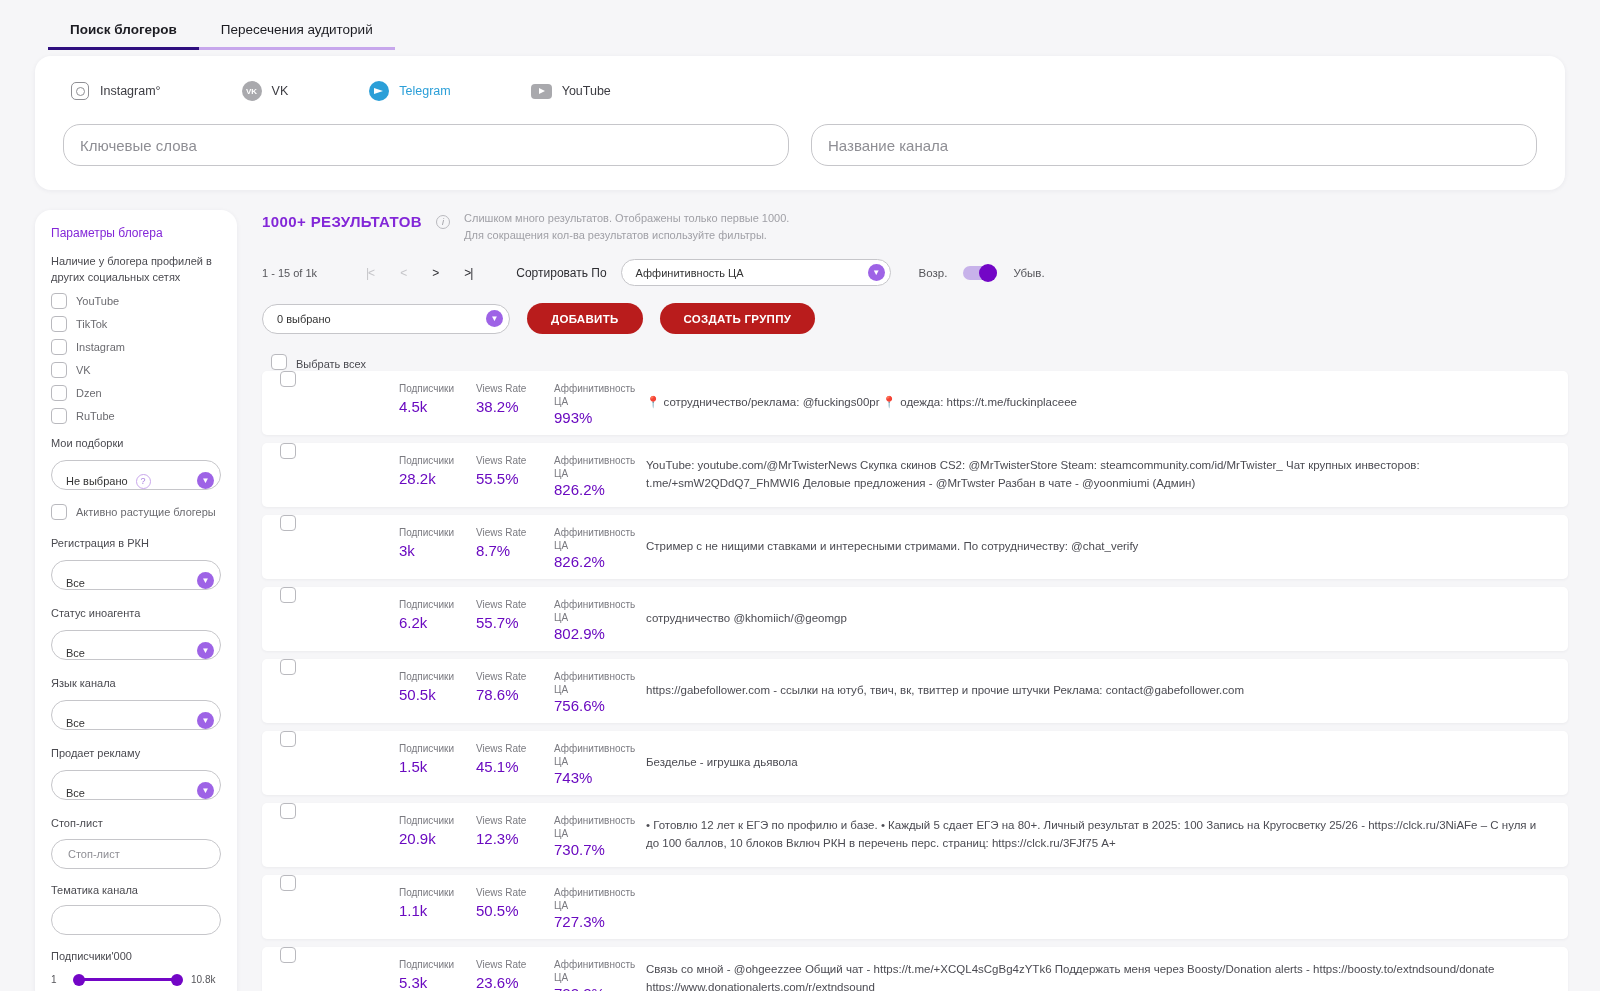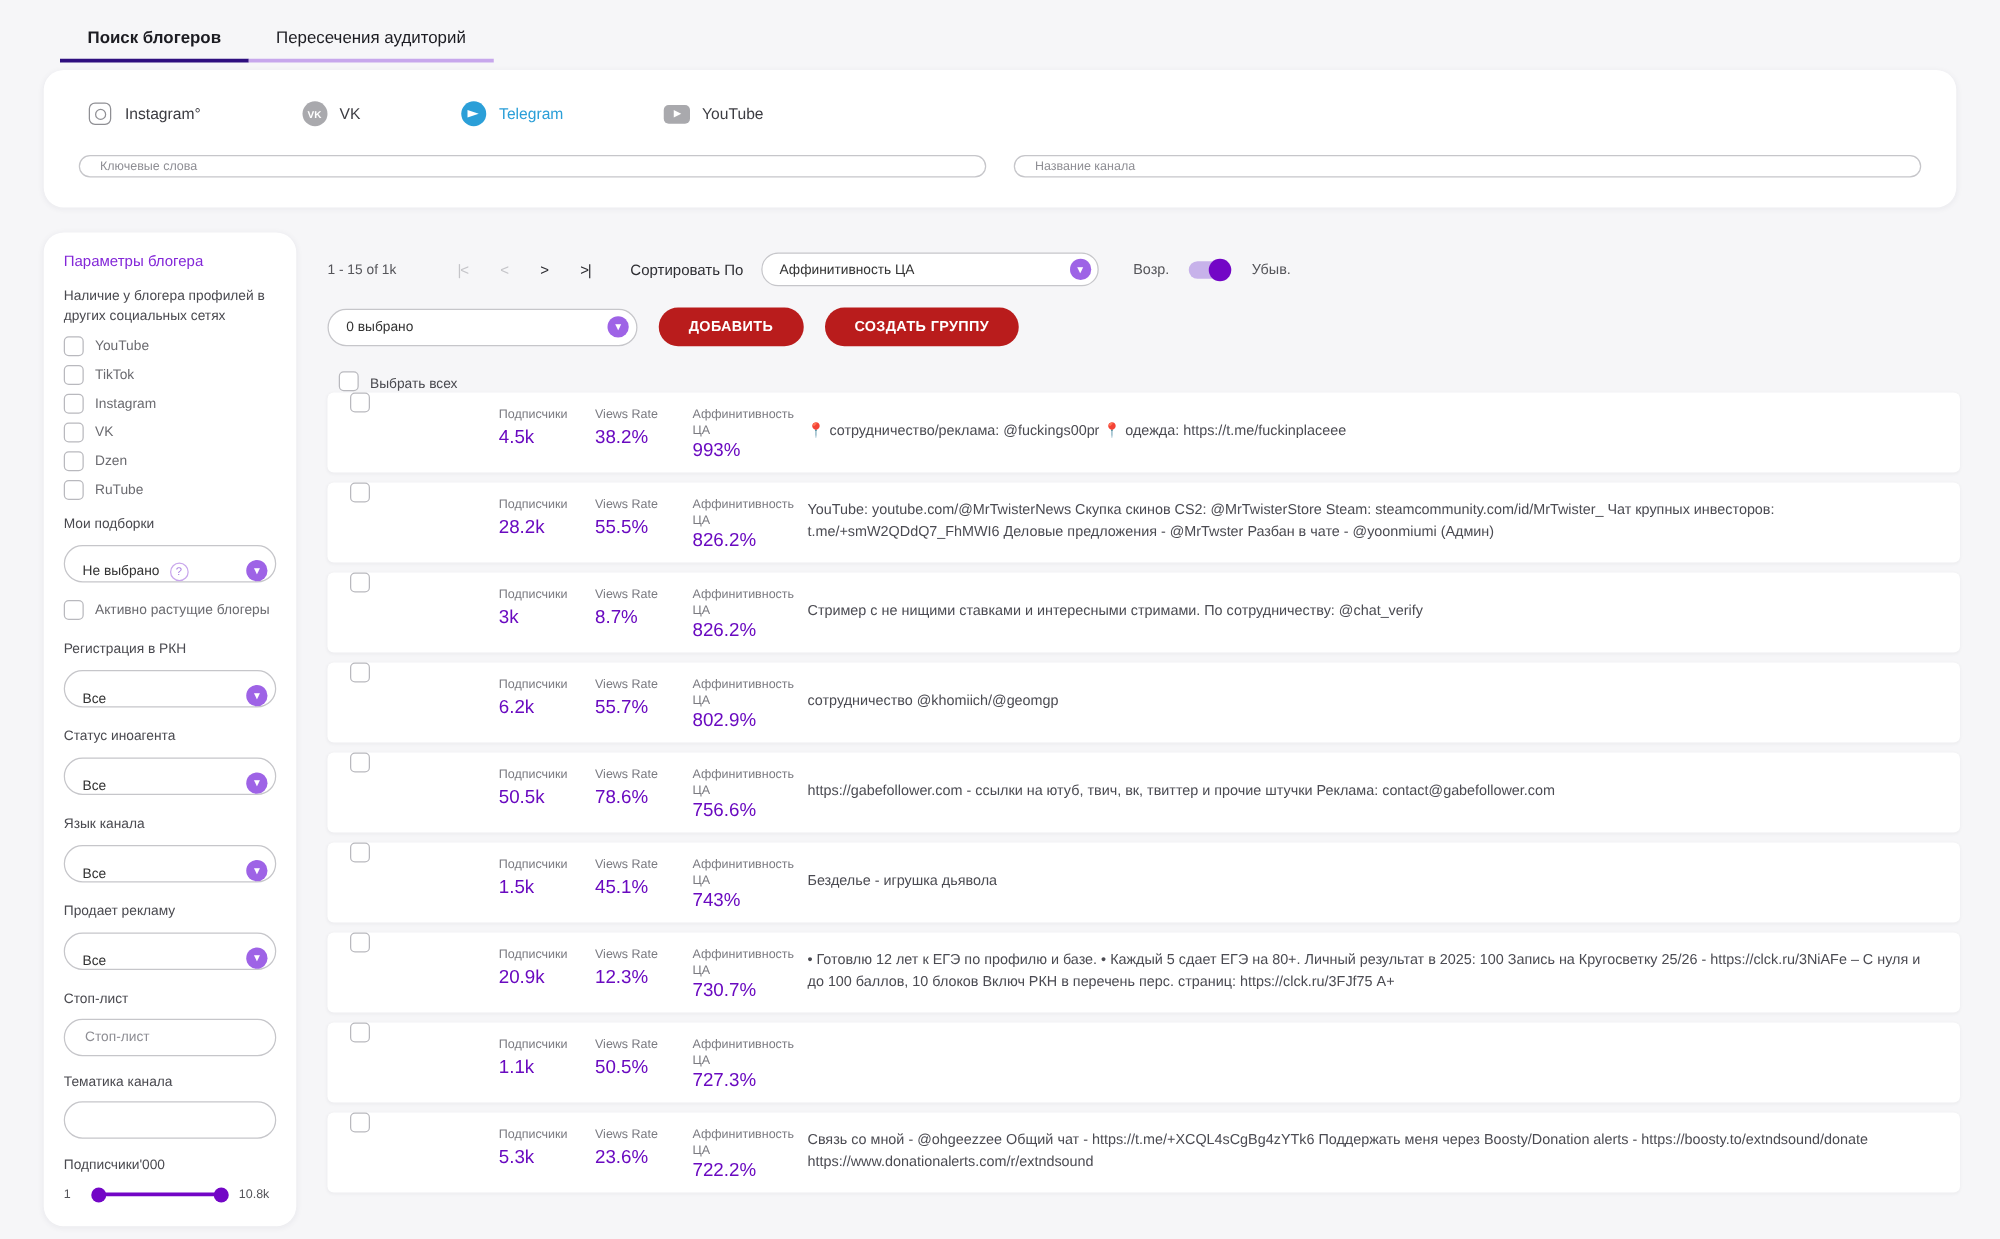--- a/index.html
+++ b/index.html
@@ -22,21 +22,21 @@
   .net-ic { width:22px; height:22px; display:flex; align-items:center; justify-content:center; }
   .ic-insta { width:18px; height:18px; border:1.6px solid #8f8f94; border-radius:5px; position:relative; }
   .ic-insta::after { content:""; position:absolute; left:4px; top:4px; width:7px; height:7px; border:1.4px solid #8f8f94; border-radius:50%; }
   .ic-circle { width:20px; height:20px; border-radius:50%; background:#a9a9ad; color:#fff; font-size:8px; font-weight:bold; display:flex; align-items:center; justify-content:center; }
   .ic-tg { width:20px; height:20px; border-radius:50%; background:#2b9fd8; position:relative; }
   .ic-tg::after { content:""; position:absolute; left:5px; top:7px; width:0; height:0; border-left:9px solid #fff; border-top:3.5px solid transparent; border-bottom:3.5px solid transparent; }
   .ic-yt { width:21px; height:15px; border-radius:4px; background:#a9a9ad; position:relative; }
   .ic-yt::after { content:""; position:absolute; left:8px; top:4px; width:0; height:0; border-left:6px solid #fff; border-top:3.5px solid transparent; border-bottom:3.5px solid transparent; }
 
   .inputs-row { display:flex; gap:22px; margin-top:22px; }
-  .pill-input { flex:1; height:18px; border:1px solid #c6c6ca; border-radius:17px; padding:0 16px; font-size:10px; color:#333; background:#fff; outline:none; font-family:inherit; }
+  .pill-input { flex:1; height:42px; border:1px solid #c6c6ca; border-radius:17px; padding:0 16px; font-size:15px; color:#333; background:#fff; outline:none; font-family:inherit; }
   .pill-input::placeholder { color:#8e8e94; }
 
   
   .content { display:flex; align-items:flex-start; margin:20px 32px 0 35px; gap:25px; }
 
   
   .sidebar { width:202px; flex:none; padding:16px 16px 20px; }
   .sb-title { color:#8327d8; font-size:12px; margin-bottom:14px; }
   .sb-label { font-size:11px; color:#4a4a50; line-height:1.45; margin:12px 0 7px; }
   .chk-row { display:flex; align-items:center; gap:9px; margin:7px 0; }
@@ -58,21 +58,21 @@
   .main { flex:1; min-width:0; }
   .res-head { display:flex; align-items:flex-start; gap:14px; }
   .res-title { color:#8327d8; font-size:15px; font-weight:bold; letter-spacing:.4px; padding-top:3px; }
   .info-ic { width:14px; height:14px; border:1.3px solid #b9b9be; border-radius:50%; color:#9a9aa0; font-size:9px; display:flex; align-items:center; justify-content:center; margin-top:5px; flex:none; font-style:italic; }
   .notice { font-size:11px; color:#a0a0a6; line-height:1.5; }
 
   .pag-row { display:flex; align-items:center; margin-top:16px; gap:6px; }
   .pag-range { font-size:11px; color:#55555a; width:88px; }
   .pag-btn { font-size:12px; padding:2px 10px; cursor:pointer; color:#2e2e33; letter-spacing:-1px; }
   .pag-btn.dis { color:#c5c5c9; }
-  .sort-lab { font-size:12px; color:#2e2e33; margin:0 8px 0 16px; }
+  .sort-lab { font-size:12px; color:#2e2e33; margin:0 8px 0 28px; }
   .sort-select { width:270px; height:27px; border:1px solid #c6c6ca; border-radius:14px; display:flex; align-items:center; padding:0 5px 0 14px; cursor:pointer; background:#fff; }
   .sort-select .val { flex:1; font-size:11px; color:#333; }
   .dir-lab { font-size:11.5px; color:#55555a; margin-left:22px; }
   .toggle { width:34px; height:14px; border-radius:7px; background:#c7b2ea; position:relative; margin:0 10px; cursor:pointer; }
   .toggle .knob { width:18px; height:18px; border-radius:50%; background:#7306c6; position:absolute; right:0; top:-2px; }
 
   .actions-row { display:flex; align-items:center; gap:17px; margin-top:17px; }
   .sel-select { width:248px; height:30px; border:1px solid #c6c6ca; border-radius:15px; display:flex; align-items:center; padding:0 6px 0 14px; cursor:pointer; background:#fff; }
   .sel-select .val { flex:1; font-size:11px; color:#333; }
   .btn { height:31px; border:none; border-radius:16px; background:#b91c1c; color:#fff; font-size:11.5px; font-weight:bold; padding:0 24px; cursor:pointer; letter-spacing:.3px; font-family:inherit; }
@@ -220,20 +220,28 @@
               <span class="sl-dot l"></span>
               <span class="sl-dot r"></span>
             </div>
             <span class="sl-max">10.8k</span>
           </div>
         </div>
       </div>
   </div>
 
   <div class="main">
+    <div class="res-head">
+      <div class="res-title">1000+ РЕЗУЛЬТАТОВ</div>
+      <div class="info-ic">i</div>
+      <div class="notice">
+        <div>Слишком много результатов. Отображены только первые 1000.</div>
+        <div>Для сокращения кол-ва результатов используйте фильтры.</div>
+      </div>
+    </div>
 
     <div class="pag-row">
       <div class="pag-range">1 - 15 of 1k</div>
       <div class="pag-btn dis">|&lt;</div>
       <div class="pag-btn dis">&lt;</div>
       <div class="pag-btn">&gt;</div>
       <div class="pag-btn">&gt;|</div>
       <div class="sort-lab">Сортировать По</div>
       <div class="sort-select">
         <span class="val">Аффинитивность ЦА</span>

